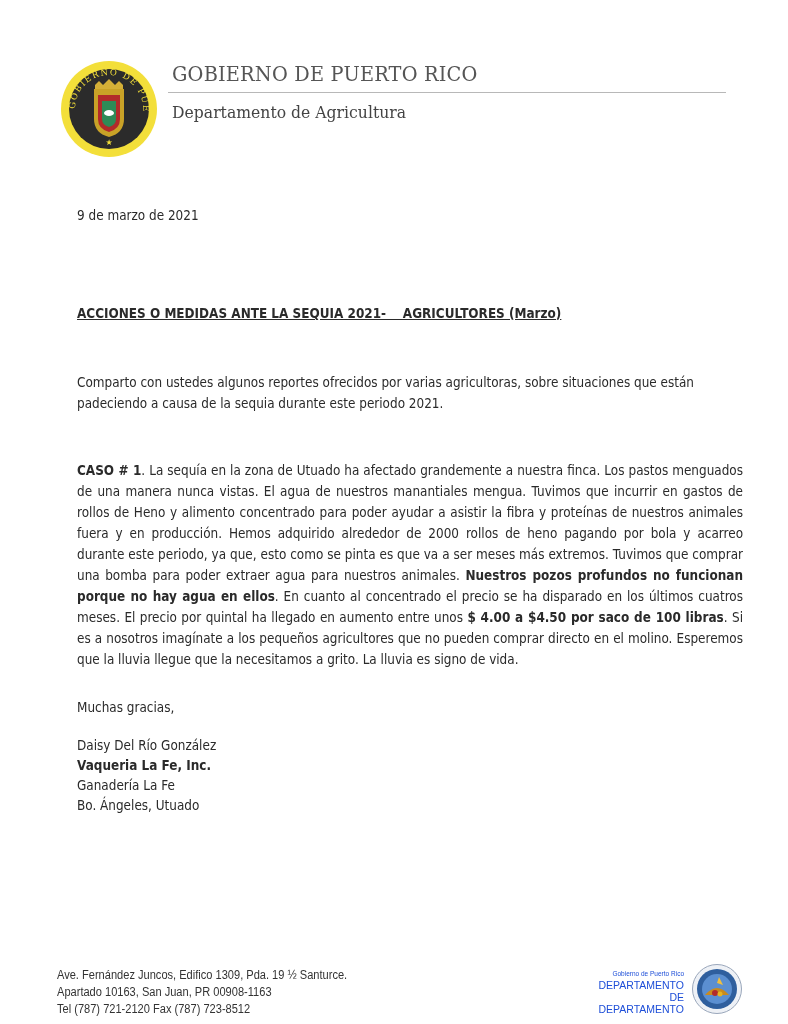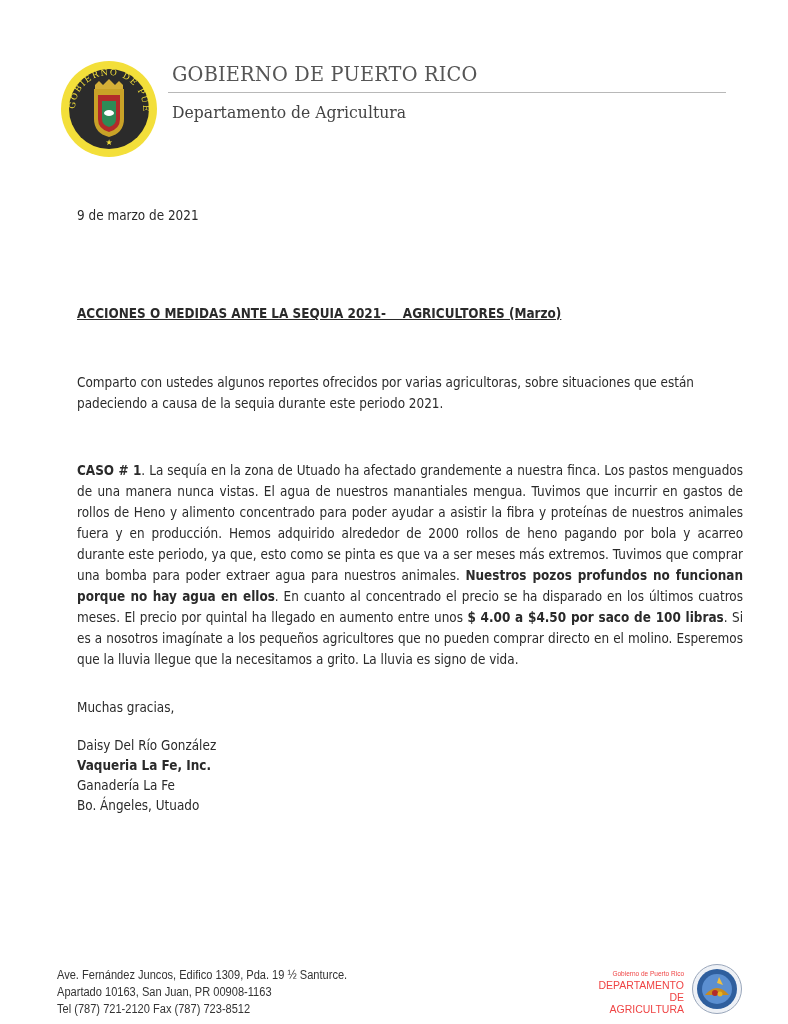--- a/index.html
+++ b/index.html
@@ -34,21 +34,21 @@
   .closing { top: 697px; }
   .sig { top: 736px; line-height: 20px; }
   .sig .bold { font-weight: bold; }
   .footer-left {
     position: absolute; left: 57px; top: 967px; font-family: "Liberation Sans", sans-serif;
     font-size: 12.3px; line-height: 17px; color: #333;
     transform: scaleX(0.9); transform-origin: left;
   }
   .footer-right {
     position: absolute; left: 596px; top: 969px; text-align: right; width: 88px;
-    font-family: "Liberation Sans", sans-serif; color: #ef4444;
+    font-family: "Liberation Sans", sans-serif; color: #1d4ed8;
   }
   .footer-right .small { font-size: 6.5px; line-height: 10px; }
   .footer-right .big { font-size: 10.5px; line-height: 12px; }
   .dept-seal {
     position: absolute; left: 692px; top: 964px; width: 48px; height: 48px; border-radius: 50%;
     background: #eef1f6; border: 1px solid #9aa7bb;
   }
 </style>
 </head>
 <body>
@@ -95,21 +95,21 @@
 
 <div class="footer-left">
   <div>Ave. Fernández Juncos, Edifico 1309, Pda. 19 ½ Santurce.</div>
   <div>Apartado 10163, San Juan, PR 00908-1163</div>
   <div>Tel (787) 721-2120 Fax (787) 723-8512</div>
 </div>
 
 <div class="footer-right">
   <div class="small">Gobierno de Puerto Rico</div>
   <div class="big">DEPARTAMENTO</div>
-  <div class="big">DE AGRICULTURA</div>
+  <div class="big">DE DEPARTAMENTO</div>
 </div>
 <div class="dept-seal">
   <svg width="48" height="48" viewBox="0 0 48 48">
     <circle cx="24" cy="24" r="20" fill="#2f5f9e"></circle>
     <circle cx="24" cy="24" r="15" fill="#5b8fd1"></circle>
     <path d="M12 30 Q24 16 36 30 Z" fill="#c98a1e"></path>
     <circle cx="22" cy="28" r="3" fill="#b22a2a"></circle>
     <circle cx="27" cy="29" r="2.5" fill="#e6b422"></circle>
     <path d="M26 12 L30 20 L24 18 Z" fill="#f0c040"></path>
   </svg>

